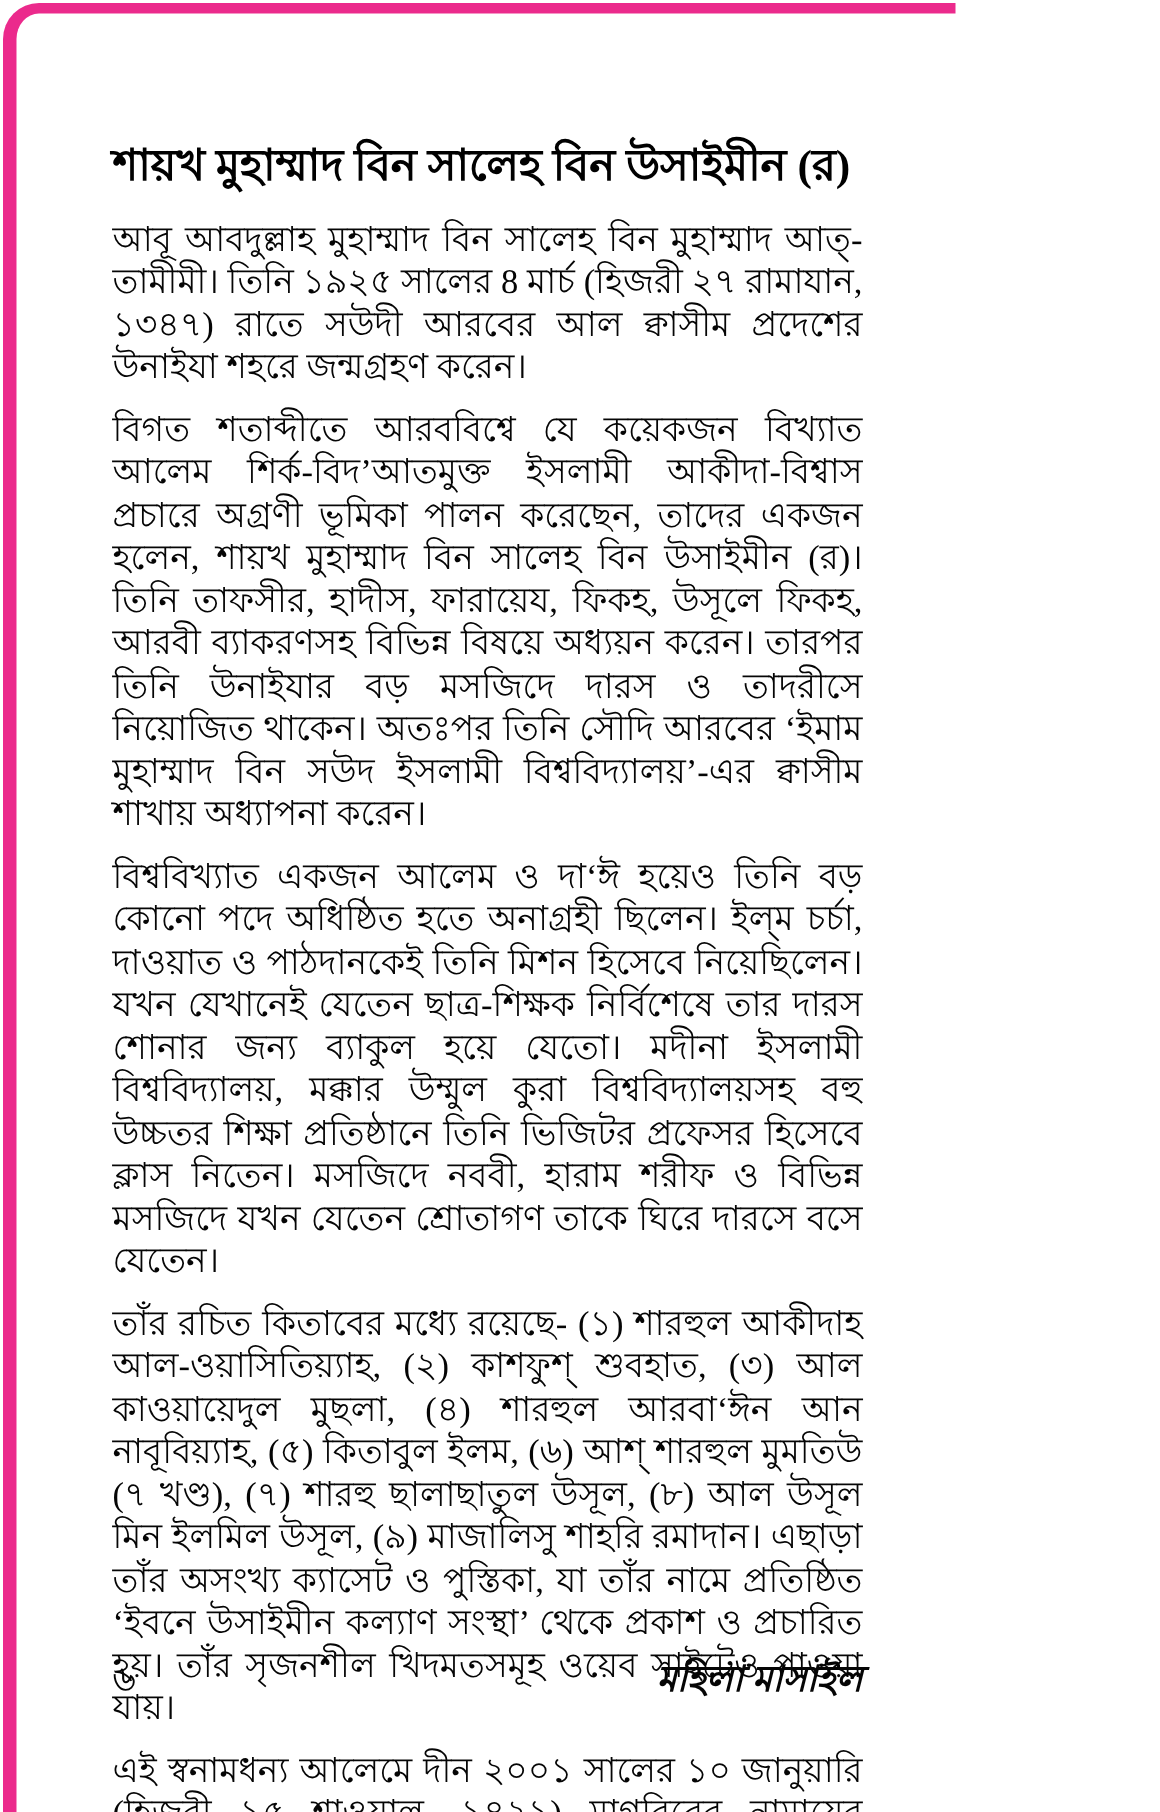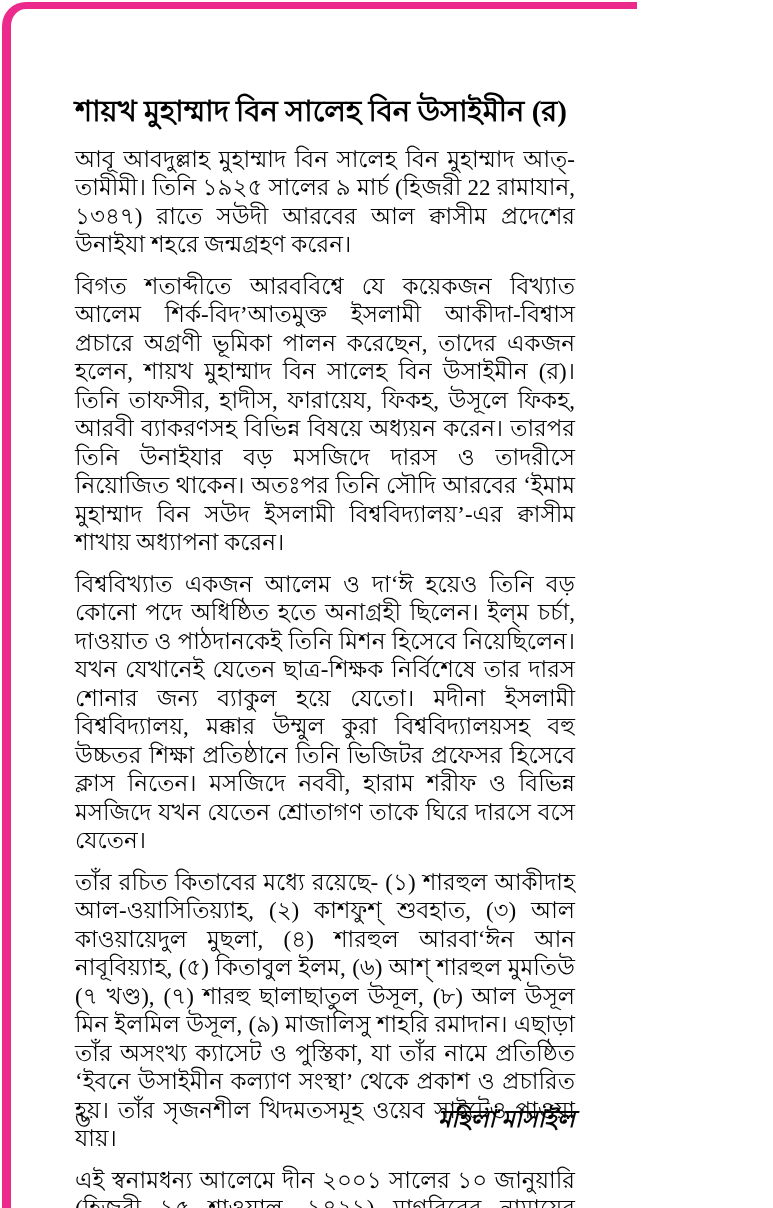--- a/index.html
+++ b/index.html
@@ -73,21 +73,21 @@
 </style>
 </head>
 <body>
 
 <div class="page">
   <div class="page-border" style="border-color: rgb(235, 42, 140);"></div>
 
   <div class="content">
     <h1 class="title">শায়খ মুহাম্মাদ বিন সালেহ বিন উসাইমীন (র)</h1>
 
-    <p class="para">আবূ আবদুল্লাহ মুহাম্মাদ বিন সালেহ বিন মুহাম্মাদ আত্-তামীমী। তিনি ১৯২৫ সালের ৯ মার্চ (হিজরী 22 রামাযান, ১৩৪৭) রাতে সউদী আরবের আল ক্বাসীম প্রদেশের উনাইযা শহরে জন্মগ্রহণ করেন।</p>
+    <p class="para">আবূ আবদুল্লাহ মুহাম্মাদ বিন সালেহ বিন মুহাম্মাদ আত্-তামীমী। তিনি ১৯২৫ সালের 8 মার্চ (হিজরী ২৭ রামাযান, ১৩৪৭) রাতে সউদী আরবের আল ক্বাসীম প্রদেশের উনাইযা শহরে জন্মগ্রহণ করেন।</p>
     <p class="para">বিগত শতাব্দীতে আরববিশ্বে যে কয়েকজন বিখ্যাত আলেম শির্ক-বিদ’আতমুক্ত ইসলামী আকীদা-বিশ্বাস প্রচারে অগ্রণী ভূমিকা পালন করেছেন, তাদের একজন হলেন, শায়খ মুহাম্মাদ বিন সালেহ বিন উসাইমীন (র)। তিনি তাফসীর, হাদীস, ফারায়েয, ফিকহ, উসূলে ফিকহ, আরবী ব্যাকরণসহ বিভিন্ন বিষয়ে অধ্যয়ন করেন। তারপর তিনি উনাইযার বড় মসজিদে দারস ও তাদরীসে নিয়োজিত থাকেন। অতঃপর তিনি সৌদি আরবের ‘ইমাম মুহাম্মাদ বিন সউদ ইসলামী বিশ্ববিদ্যালয়’-এর ক্বাসীম শাখায় অধ্যাপনা করেন।</p>
     <p class="para">বিশ্ববিখ্যাত একজন আলেম ও দা‘ঈ হয়েও তিনি বড় কোনো পদে অধিষ্ঠিত হতে অনাগ্রহী ছিলেন। ইল্‌ম চর্চা, দাওয়াত ও পাঠদানকেই তিনি মিশন হিসেবে নিয়েছিলেন। যখন যেখানেই যেতেন ছাত্র-শিক্ষক নির্বিশেষে তার দারস শোনার জন্য ব্যাকুল হয়ে যেতো। মদীনা ইসলামী বিশ্ববিদ্যালয়, মক্কার উম্মুল কুরা বিশ্ববিদ্যালয়সহ বহু উচ্চতর শিক্ষা প্রতিষ্ঠানে তিনি ভিজিটর প্রফেসর হিসেবে ক্লাস নিতেন। মসজিদে নববী, হারাম শরীফ ও বিভিন্ন মসজিদে যখন যেতেন শ্রোতাগণ তাকে ঘিরে দারসে বসে যেতেন।</p>
     <p class="para">তাঁর রচিত কিতাবের মধ্যে রয়েছে- (১) শারহুল আকীদাহ আল-ওয়াসিতিয়্যাহ, (২) কাশফুশ্ শুবহাত, (৩) আল কাওয়ায়েদুল মুছলা, (৪) শারহুল আরবা‘ঈন আন নাবূবিয়্যাহ, (৫) কিতাবুল ইলম, (৬) আশ্ শারহুল মুমতিউ (৭ খণ্ড), (৭) শারহু ছালাছাতুল উসূল, (৮) আল উসূল মিন ইলমিল উসূল, (৯) মাজালিসু শাহরি রমাদান। এছাড়া তাঁর অসংখ্য ক্যাসেট ও পুস্তিকা, যা তাঁর নামে প্রতিষ্ঠিত ‘ইবনে উসাইমীন কল্যাণ সংস্থা’ থেকে প্রকাশ ও প্রচারিত হয়। তাঁর সৃজনশীল খিদমতসমূহ ওয়েব সাইটেও পাওয়া যায়।</p>
     <p class="para">এই স্বনামধন্য আলেমে দীন ২০০১ সালের ১০ জানুয়ারি (হিজরী ১৫ শাওয়াল, ১৪২১) মাগরিবের নামাযের সামান্য পূর্বে ইন্তেকাল করেন।</p>
 
     <div class="separator">∗ ∗</div>
   </div>
 
   <div class="footer">
     <span class="page-number">৬</span>

